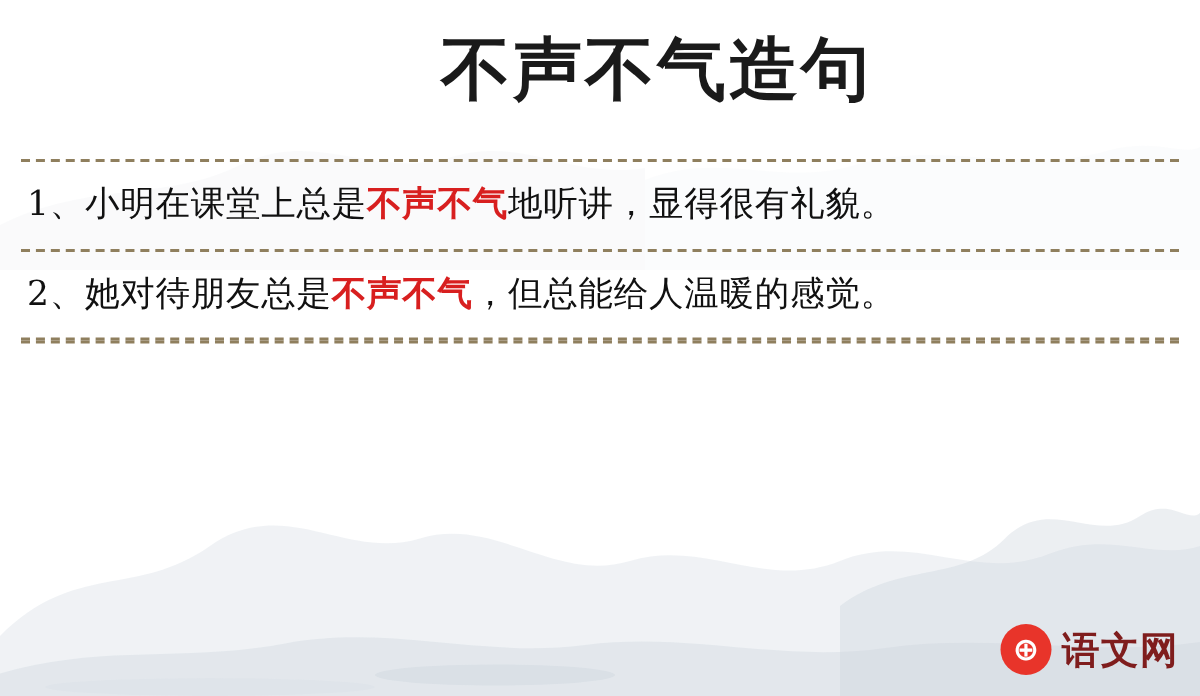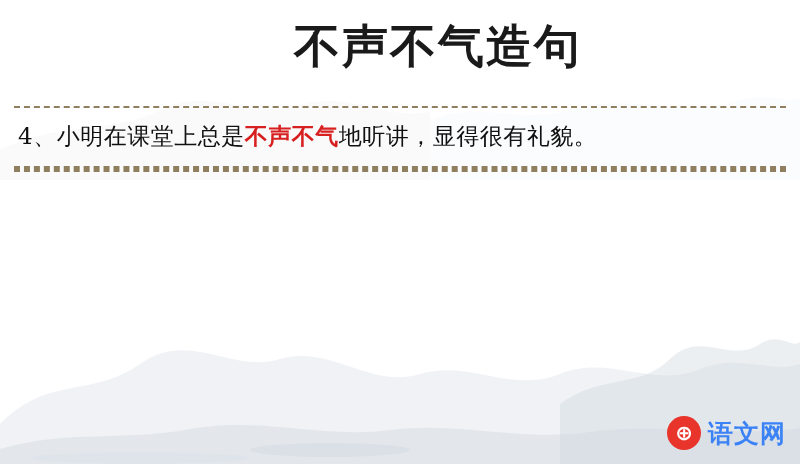--- a/index.html
+++ b/index.html
@@ -101,21 +101,21 @@
     justify-content: center;
     color: #ffffff;
     font-size: 21px;
     font-weight: bold;
     line-height: 1;
   }
   .wm-text {
     font-family: "DejaVu Sans", "Liberation Sans", sans-serif;
     font-size: 25px;
     font-weight: bold;
-    color: #3b82f6;
+    color: #7f1d1d;
     letter-spacing: 1px;
     text-align: right;
   }
 </style>
 </head>
 <body>
 
 <div class="page">
 
   <svg class="bg-wash-top" viewBox="0 0 800 180" preserveAspectRatio="none">
@@ -131,25 +131,28 @@
     <ellipse cx="140" cy="234" rx="110" ry="6" fill="#b8c3d0" opacity="0.30"></ellipse>
   </svg>
 
   <div class="title">不声不气造句</div>
 
   <div class="content">
 
     <hr class="divider">
 
     <div class="sentence">
-      <span>4、小明在课堂上总是</span><span class="hl">不声不气</span><span>地听讲，显得很有礼貌。</span>
+      <span>1、小明在课堂上总是</span><span class="hl">不声不气</span><span>地听讲，显得很有礼貌。</span>
     </div>
 
     <hr class="divider">
 
+    <div class="sentence">
+      <span>2、她对待朋友总是</span><span class="hl">不声不气</span><span>，但总能给人温暖的感觉。</span>
+    </div>
 
     <hr class="divider">
 
 
     <hr class="divider">
 
   </div>
 
   <div class="watermark">
     <span class="wm-badge">⊕</span>

